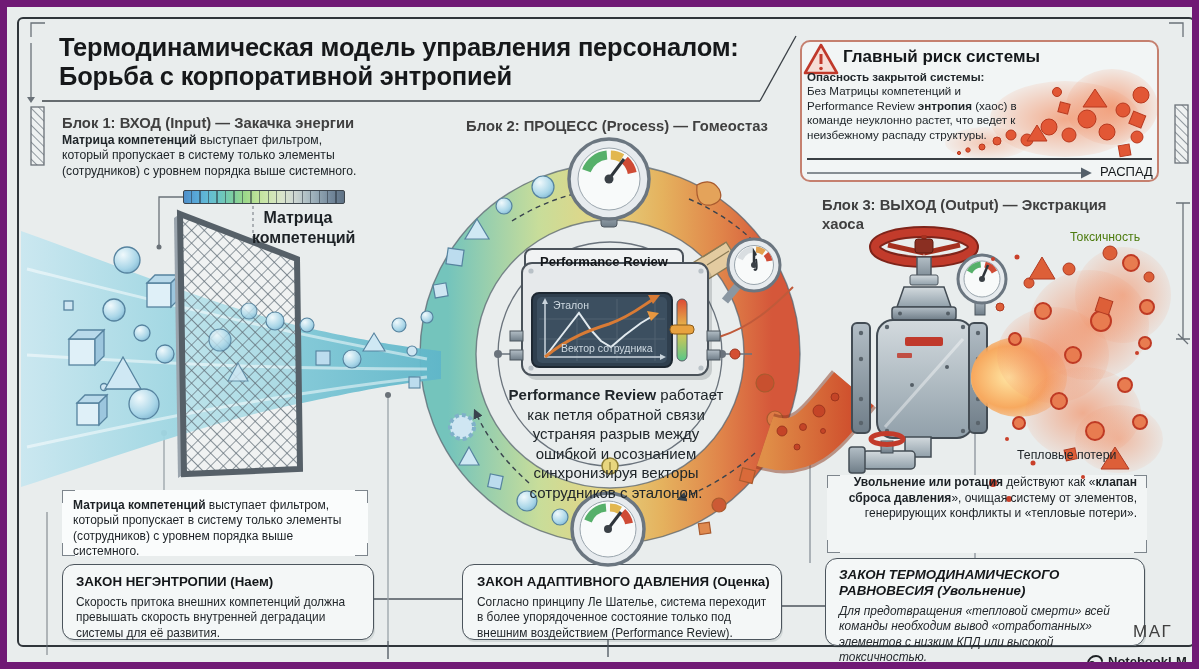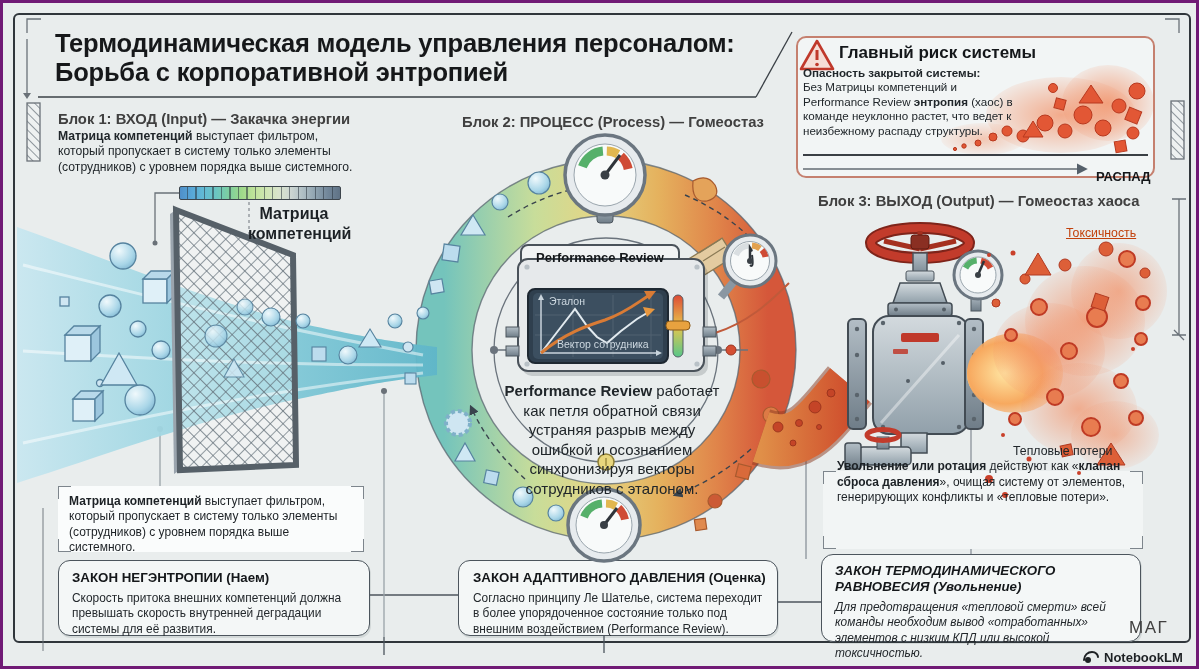--- a/index.html
+++ b/index.html
@@ -1,18 +1,18 @@
 <!DOCTYPE html>
 <html><head>
 <meta charset="utf-8">
 <style>
   html,body{margin:0;padding:0;background:#d8dcdd;}
   .stage{
     position:relative;width:1199px;height:669px;overflow:hidden;
-    background:#e9eded;box-sizing:border-box;border:3px solid #701a75;
+    background:#e9eded;box-sizing:border-box;border:7px solid #701a75;
     font-family:"Liberation Sans","DejaVu Sans",sans-serif;color:#1c2125;
   }
   .frame{position:absolute;left:10px;top:10px;width:1178px;height:630px;
     border:2px solid #30363b;border-radius:6px;box-sizing:border-box;}
   .txt{position:absolute;line-height:1.27;}
   .hdr{font-weight:700;font-size:14.8px;color:#404040;}
   .body12{font-size:12.2px;color:#20262a;}
   .b{font-weight:700;}
   .title{font-size:25.5px;font-weight:700;line-height:1.15;letter-spacing:-0.2px;color:#16181a;}
   .panel-risk{position:absolute;left:793px;top:33px;width:359px;height:142px;box-sizing:border-box;
@@ -467,42 +467,42 @@
     </g>
   </svg>
 
   <div class="txt title" style="left:52px;top:26px;width:720px;">
     <div>Термодинамическая модель управления персоналом:</div>
     <div>Борьба с корпоративной энтропией</div>
   </div>
 
   <div class="txt" style="left:836px;top:39px;font-size:17px;font-weight:700;color:#14171a;">Главный риск системы</div>
   <div class="txt" style="left:800px;top:63px;width:212px;font-size:11.6px;line-height:1.24;color:#20262a;"><b class="b">Опасность закрытой системы:</b><br><span>Без Матрицы компетенций и Performance Review </span><b class="b">энтропия</b><span> (хаос) в команде неуклонно растет, что ведет к неизбежному распаду структуры.</span></div>
-  <div class="txt" style="left:1093px;top:166px;font-size:13px;font-weight:700;color:#14171a;">РАСПАД</div>
+  <div class="txt" style="left:1093px;top:157px;font-size:13px;font-weight:400;color:#14171a;">РАСПАД</div>
 
   <div class="txt hdr" style="left:55px;top:107px;">Блок 1: ВХОД (Input) — Закачка энергии</div>
   <div class="txt body12" style="left:55px;top:126px;width:304px;"><b class="b">Матрица компетенций</b><span> выступает фильтром, который пропускает в систему только элементы (сотрудников) с уровнем порядка выше системного.</span></div>
   <div class="gradbar"></div>
   <div class="txt" style="left:245px;top:201px;width:92px;text-align:center;font-weight:700;font-size:16px;line-height:1.25;">
     <div>Матрица</div>
       <div>компетенций</div>
   </div>
 
   <div class="txt hdr" style="left:445px;top:110px;width:330px;text-align:center;">Блок 2: ПРОЦЕСС (Process) — Гомеостаз</div>
   <div class="txt" style="left:524px;top:247px;width:146px;text-align:center;font-weight:700;font-size:13px;color:#14171a;">Performance Review</div>
   <div class="txt screenlbl" style="left:546px;top:292px;">Эталон</div>
   <div class="txt screenlbl" style="left:554px;top:335px;">Вектор сотрудника</div>
   <div class="txt" style="left:494px;top:378px;width:230px;text-align:center;font-size:15px;line-height:1.3;color:#20262a;"><b class="b">Performance Review</b><span> работает как петля обратной связи устраняя разрыв между ошибкой и осознанием синхронизируя векторы сотрудников с эталоном.</span></div>
 
-  <div class="txt hdr" style="left:815px;top:189px;width:330px;">Блок 3: ВЫХОД (Output) — Гомеостаз хаоса</div>
-  <div class="txt" style="left:1063px;top:223px;font-size:12.3px;color:#c2410c;text-decoration:underline;">Токсичность</div>
+  <div class="txt hdr" style="left:815px;top:189px;width:330px;">Блок 3: ВЫХОД (Output) — Экстракция хаоса</div>
+  <div class="txt" style="left:1063px;top:223px;font-size:12.3px;color:#4d7c0f;">Токсичность</div>
   <div class="txt" style="left:1010px;top:441px;font-size:12.3px;color:#20262a;">Тепловые потери</div>
 
   <div class="txt" style="left:66px;top:491px;width:288px;font-size:12px;line-height:1.28;"><b class="b">Матрица компетенций</b><span> выступает фильтром, который пропускает в систему только элементы (сотрудников) с уровнем порядка выше системного.</span></div>
-  <div class="txt" style="left:834px;top:456px;width:296px;font-size:12px;line-height:1.3;"><b class="b">Увольнение или ротация</b><span> действуют как «</span><b class="b">клапан сброса давления</b><span>», очищая систему от элементов, генерирующих конфликты и «тепловые потери».</span></div>
+  <div class="txt" style="left:834px;top:468px;width:296px;font-size:12px;line-height:1.3;text-align:right;"><b class="b">Увольнение или ротация</b><span> действуют как «</span><b class="b">клапан сброса давления</b><span>», очищая систему от элементов, генерирующих конфликты и «тепловые потери».</span></div>
 
   <div class="txt" style="left:69px;top:567px;width:286px;">
     <div class="law-title">ЗАКОН НЕГЭНТРОПИИ (Наем)</div>
     <div class="law-body">Скорость притока внешних компетенций должна превышать скорость внутренней деградации системы для её развития.</div>
   </div>
   <div class="txt" style="left:470px;top:567px;width:294px;">
     <div class="law-title">ЗАКОН АДАПТИВНОГО ДАВЛЕНИЯ (Оценка)</div>
     <div class="law-body">Согласно принципу Ле Шателье, система переходит в более упорядоченное состояние только под внешним воздействием (Performance Review).</div>
   </div>
   <div class="txt" style="left:832px;top:560px;width:294px;font-style:italic;">

